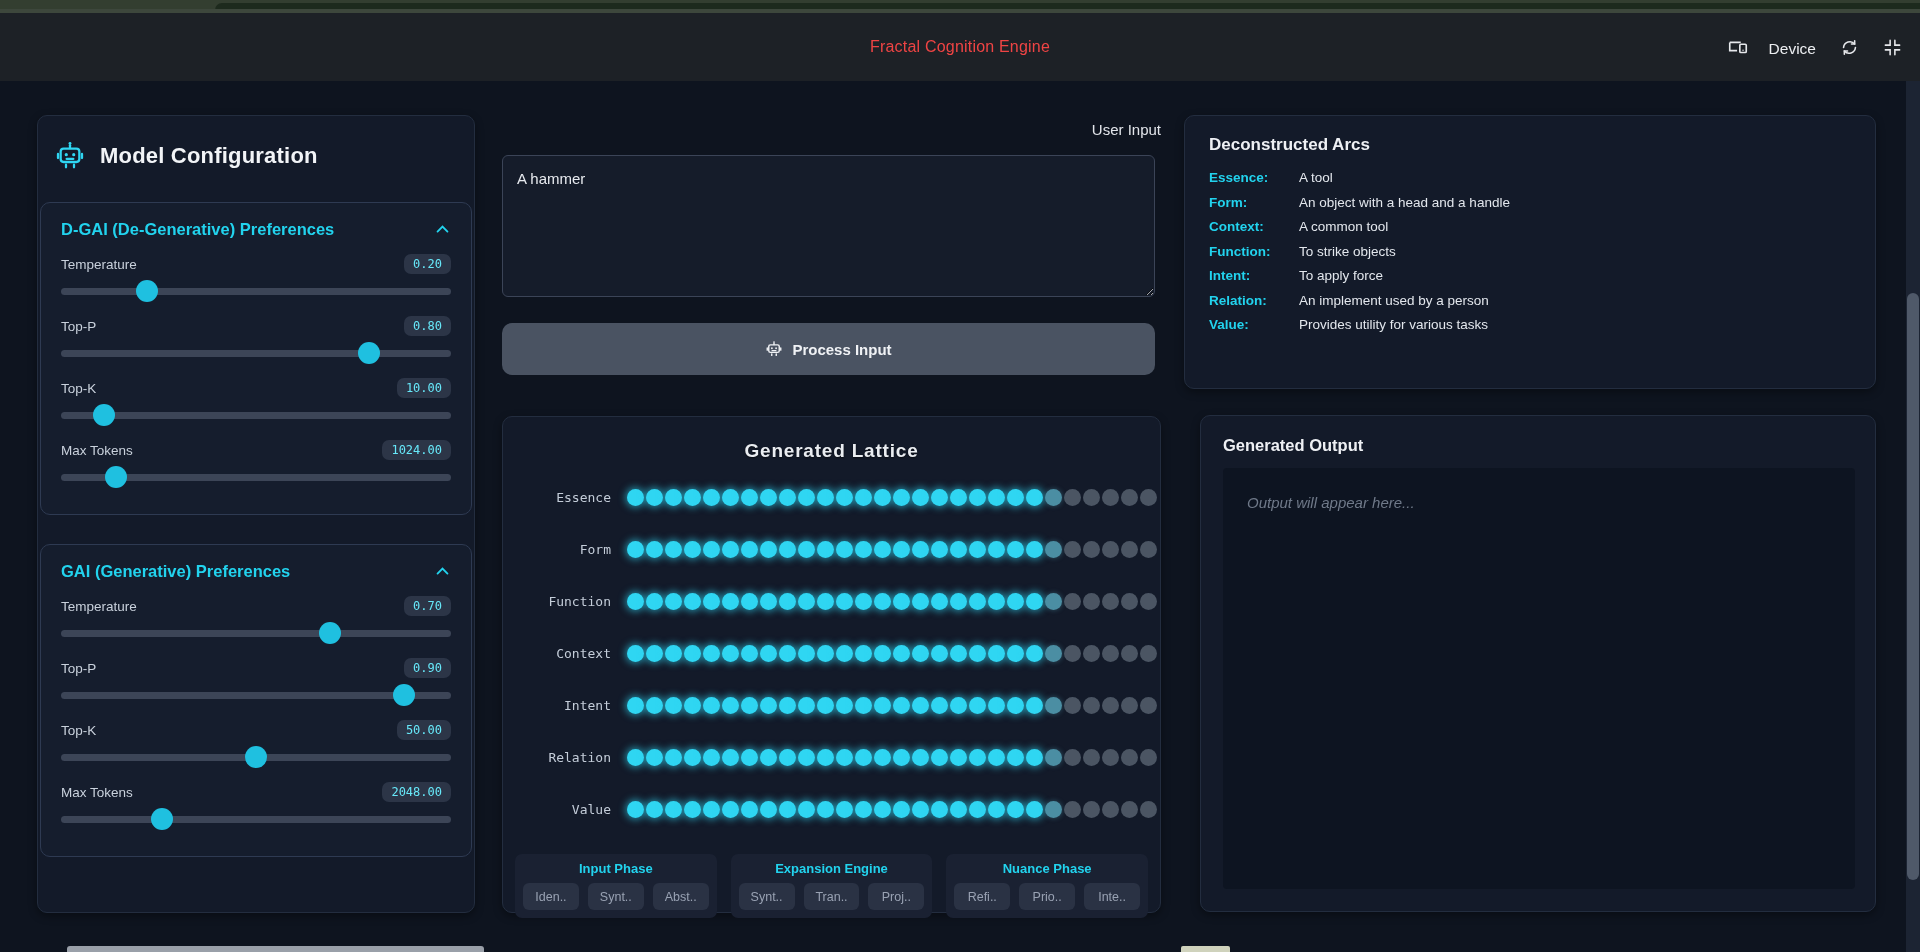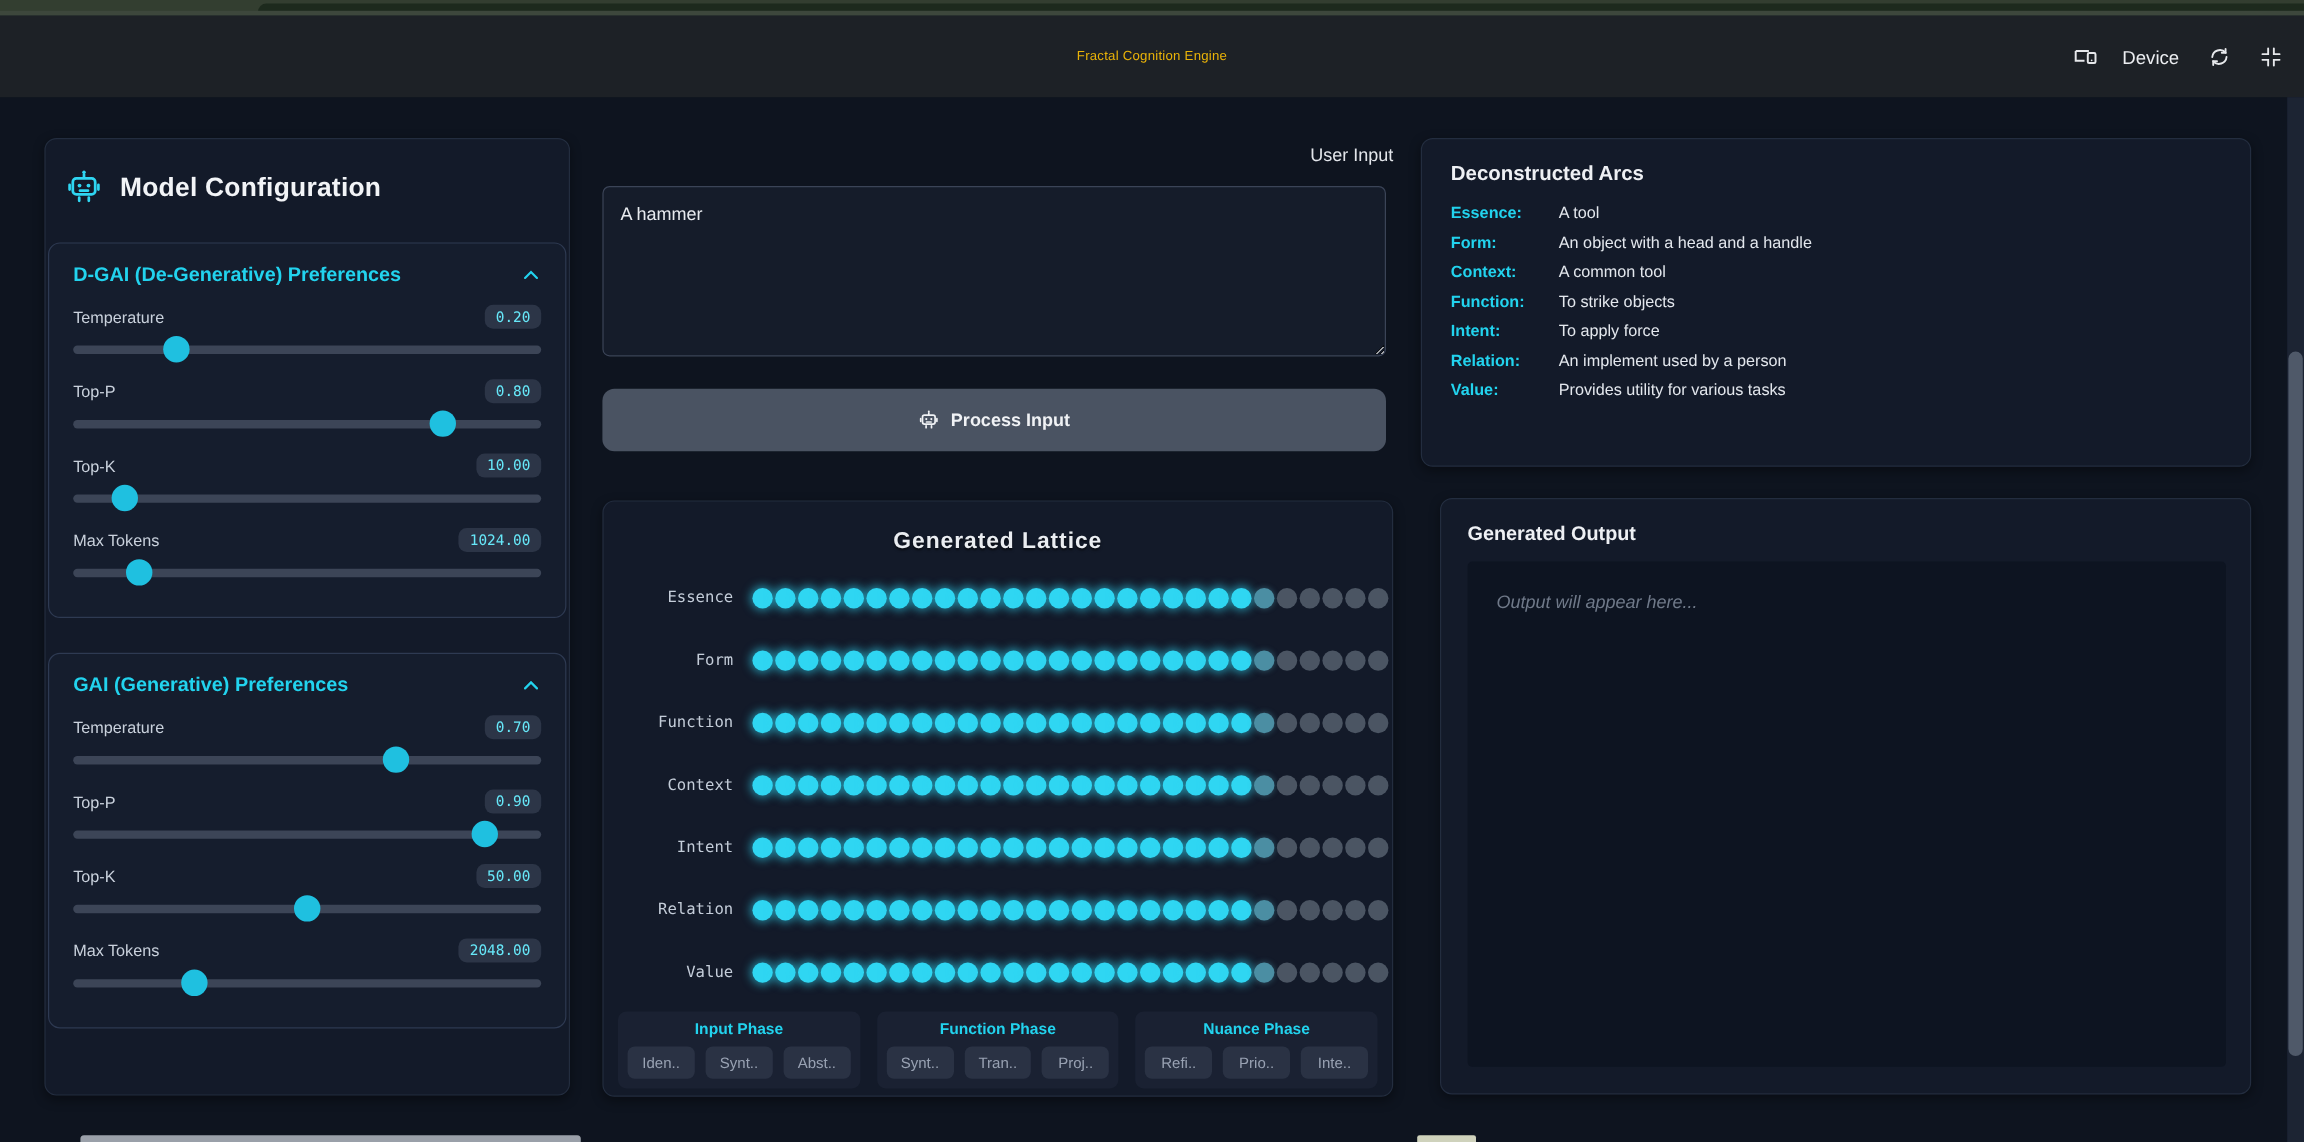--- a/index.html
+++ b/index.html
@@ -10,21 +10,21 @@
     color:#e5e8ee;
     position:relative;
   }
   
   .browser-strip { position:absolute; left:0; top:0; width:1920px; height:13px; background:#333e30; }
   .browser-tab { position:absolute; left:215px; right:0; top:3px; height:7px; background:#1d2a1d; border-top-left-radius:9px; }
   .strip-line { position:absolute; left:0; right:0; top:9px; height:4px; background:#3d473c; }
   
   .app-header { position:absolute; left:0; top:13px; width:1920px; height:68px; background:#1d2126; }
   .header-title { position:absolute; left:0; right:0; top:0; height:100%; display:flex; align-items:center; justify-content:center;
-    font-size:11px; color:#eab308; letter-spacing:.2px; }
+    font-size:16px; color:#ef4444; letter-spacing:.2px; }
   .header-right { position:absolute; right:18px; top:0; height:100%; display:flex; align-items:center; gap:24px; }
   .device-btn { display:flex; align-items:flex-end; gap:20px; color:#eceef1; font-size:15.5px; cursor:pointer; }
   .hicon { width:22px; height:22px; color:#e6e8eb; display:block; }
   .hicon-sm { width:19px; height:19px; }
   
   .panel {
     background:#131a29; border:1px solid #232d3f; border-radius:10px;
     box-shadow:0 3px 9px rgba(0,0,0,.38);
   }
   
@@ -67,21 +67,21 @@
     text-shadow:0 1px 2px rgba(0,0,0,.6); }
   .lattice-rows { margin-top:9px; }
   .lattice-row { display:flex; align-items:center; height:52px; }
   .lattice-row-label { width:96px; text-align:right; margin-right:16px; font-family:"DejaVu Sans Mono", monospace;
     font-size:13px; color:#c4cdd9; flex:none; }
   .dots { display:flex; gap:2px; }
   .dot { width:17px; height:17px; border-radius:50%; flex:none; }
   .dot.on  { background:#2fd6f2; box-shadow:0 0 7px 2px rgba(47,214,242,.55); }
   .dot.mid { background:#4b8ea3; box-shadow:0 0 4px 1px rgba(75,142,163,.35); }
   .dot.off { background:#4b5563; }
-  .phase-grid { display:grid; grid-template-columns:1fr 1fr 1fr; gap:14px; margin-top:7px; }
+  .phase-grid { display:grid; grid-template-columns:1fr 1fr 1fr; gap:14px; margin-top:19px; }
   .phase-card { background:#1a2132; border-radius:7px; padding:7px 8px 8px 8px; }
   .phase-title { text-align:center; color:#22d3ee; font-size:13px; font-weight:bold; }
   .phase-btns { display:flex; gap:9px; margin-top:7px; }
   .phase-btn { flex:1; height:27px; border:none; border-radius:6px; background:#2a3244; color:#99a2b3;
     font-size:12.5px; font-family:"Liberation Sans", sans-serif; cursor:pointer; }
   
   .arcs-panel { position:absolute; left:1184px; top:115px; width:692px; height:274px; padding:19px 24px; }
   .arcs-title { font-size:17px; font-weight:bold; color:#eef0f4; margin-bottom:15px; }
   .arc-row { display:flex; align-items:baseline; margin-bottom:9.5px; }
   .arc-key { width:90px; flex:none; color:#22d3ee; font-weight:bold; font-size:13.5px; }
@@ -503,21 +503,21 @@
     <div class="phase-grid">
         <div class="phase-card">
     <div class="phase-title">Input Phase</div>
     <div class="phase-btns">
             <button class="phase-btn">Iden..</button>
             <button class="phase-btn">Synt..</button>
             <button class="phase-btn">Abst..</button>
           </div>
   </div>
         <div class="phase-card">
-    <div class="phase-title">Function Phase</div>
+    <div class="phase-title">Expansion Engine</div>
     <div class="phase-btns">
             <button class="phase-btn">Synt..</button>
             <button class="phase-btn">Tran..</button>
             <button class="phase-btn">Proj..</button>
           </div>
   </div>
         <div class="phase-card">
     <div class="phase-title">Nuance Phase</div>
     <div class="phase-btns">
             <button class="phase-btn">Refi..</button>

